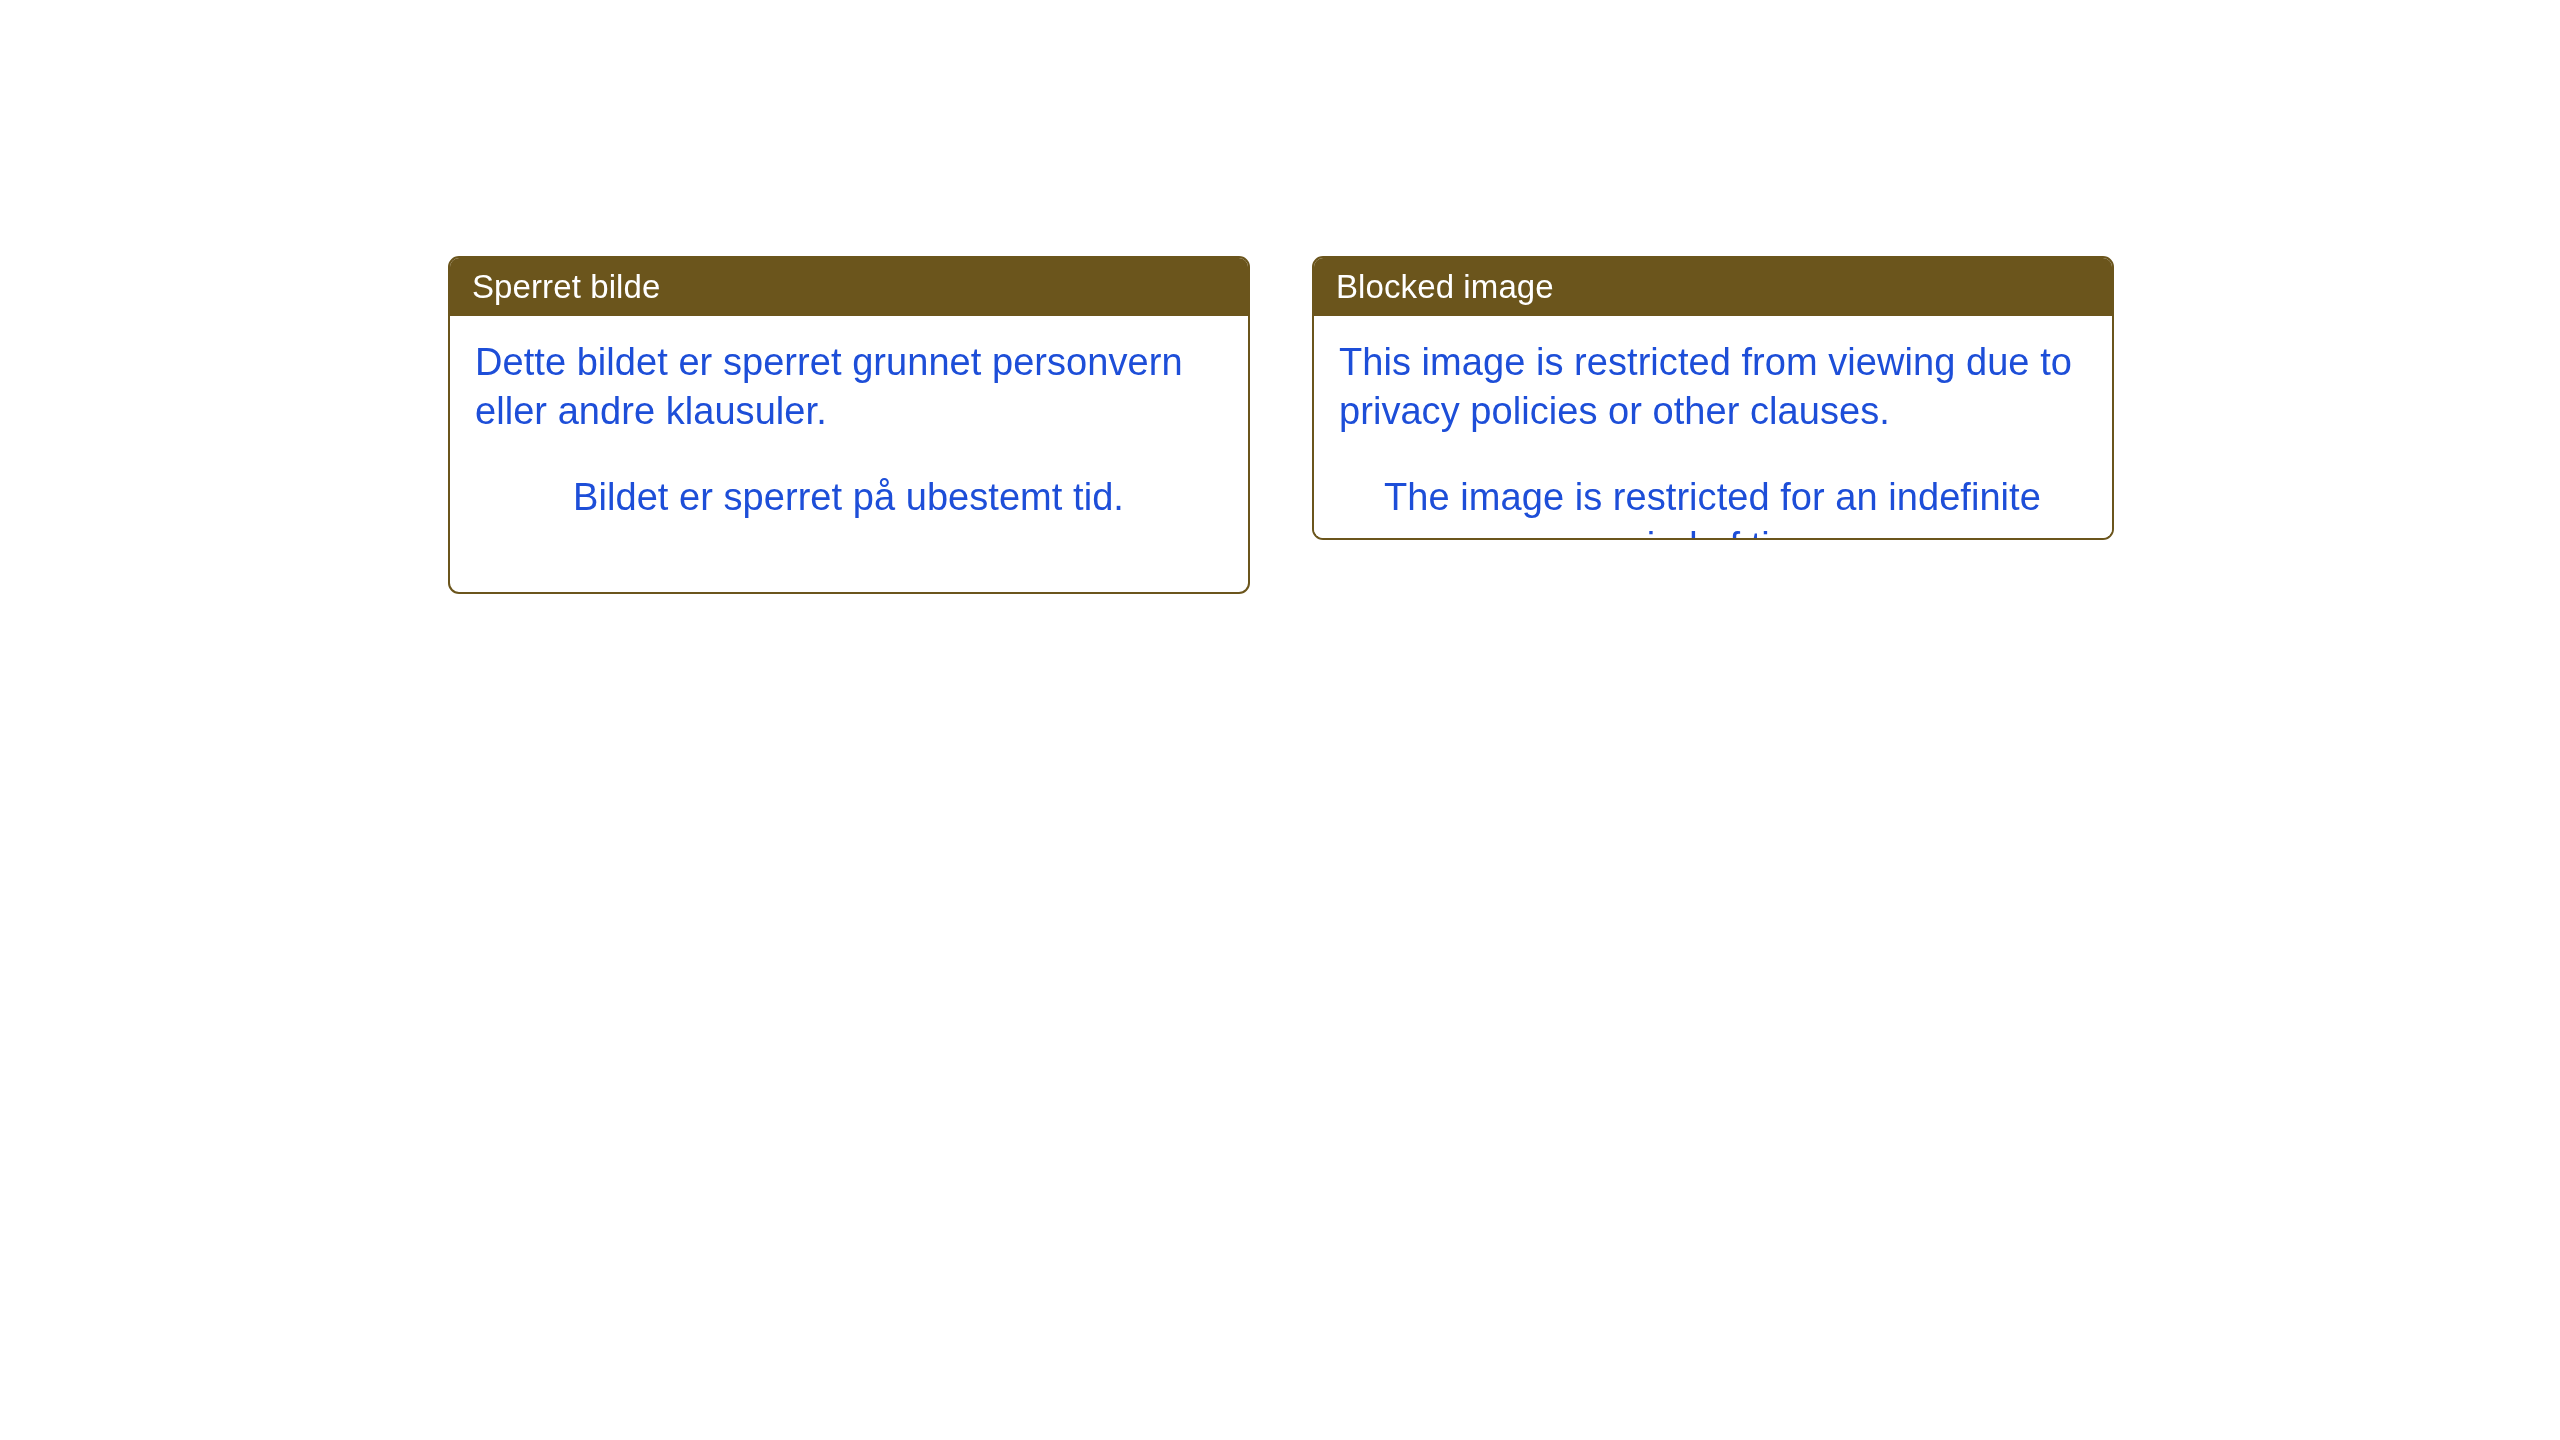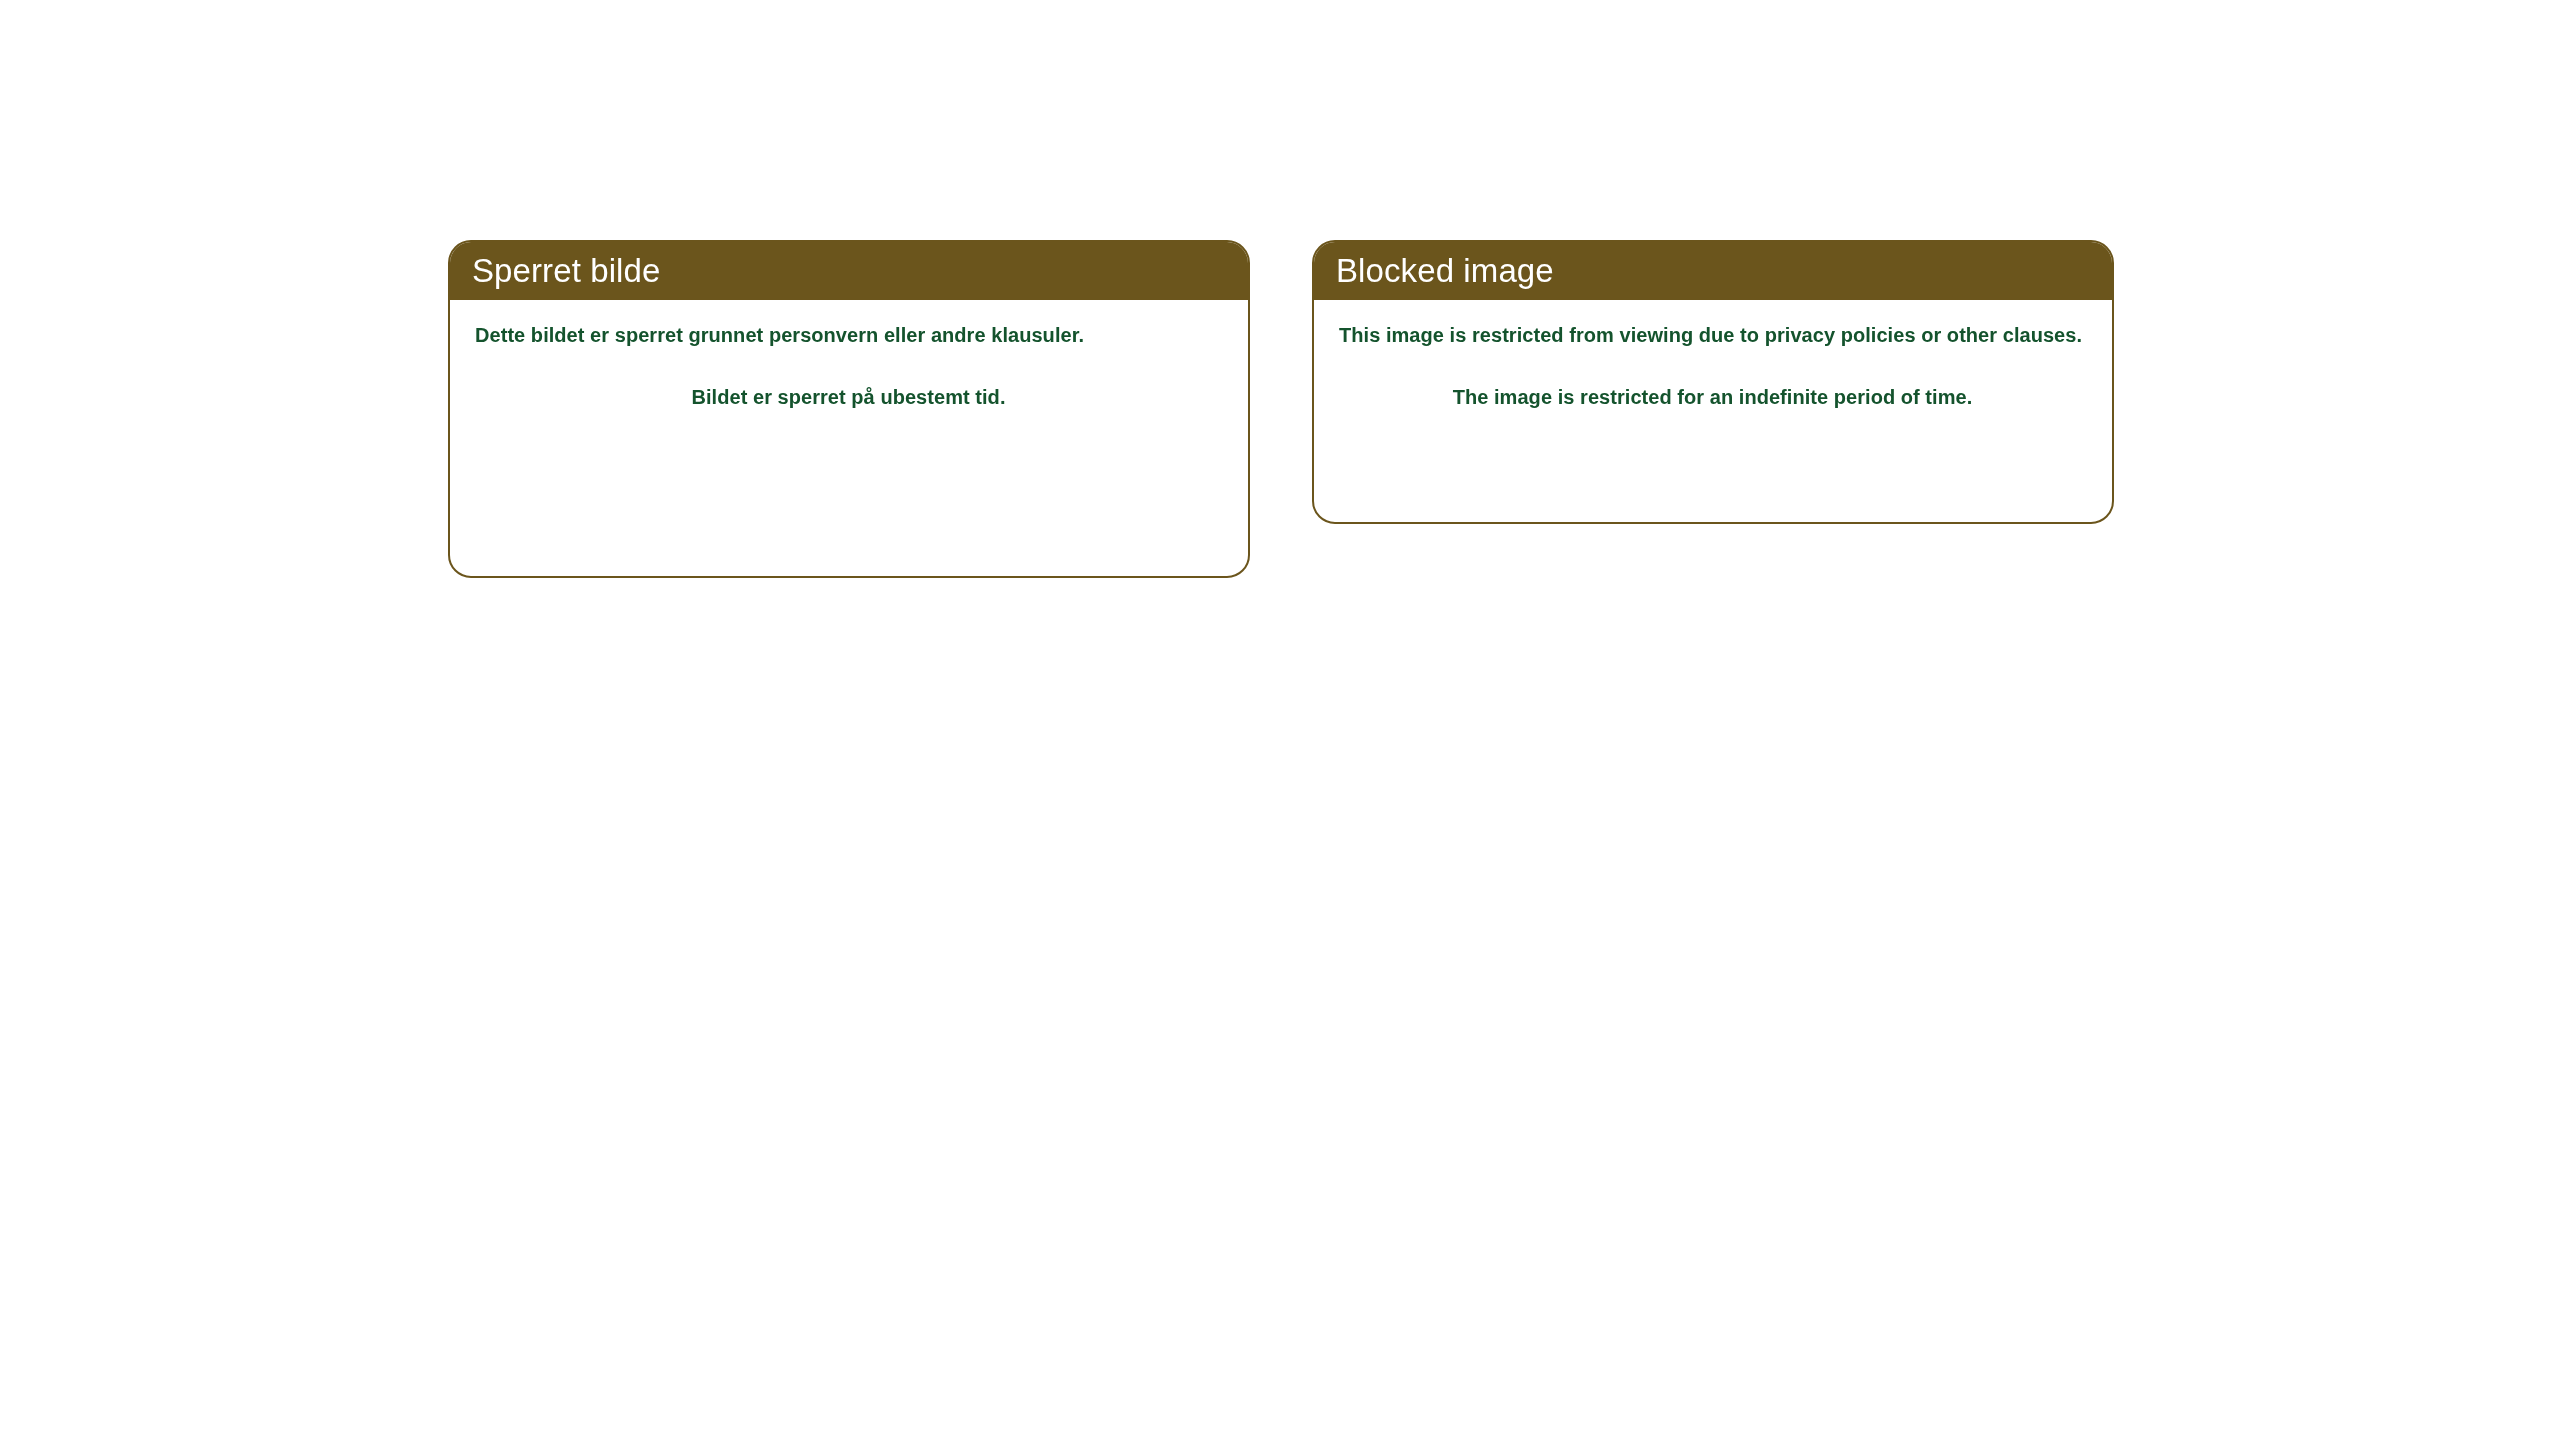--- a/index.html
+++ b/index.html
@@ -22,22 +22,23 @@
     height: 1440px;
     background: #ffffff;
   }
 
   
   .notice-card {
     position: absolute;
     box-sizing: border-box;
     background: #ffffff;
     border: 2px solid #6b551c;
-    border-radius: 23px;
+    border-radius: 11px;
     overflow: hidden;
+    margin-top: 16px;
   }
 
   .notice-card.card-no {
     left: 448px;
     top: 240px;
     width: 802px;
     height: 338px;
   }
 
   .notice-card.card-en {
@@ -68,23 +69,23 @@
   }
 
   
   .card-body {
     box-sizing: border-box;
     padding: 22px 26px 20px 25px;
     background: #ffffff;
   }
 
   .card-paragraph {
-    color: #14532d;
-    font-size: 20px;
-    font-weight: 700;
+    color: #1d4ed8;
+    font-size: 38px;
+    font-weight: 400;
     line-height: 1.30;
     margin: 0;
     letter-spacing: 0.05px;
   }
 
   .card-paragraph + .card-paragraph {
     margin-top: 36px;
     text-align: center;
   }
 </style>

